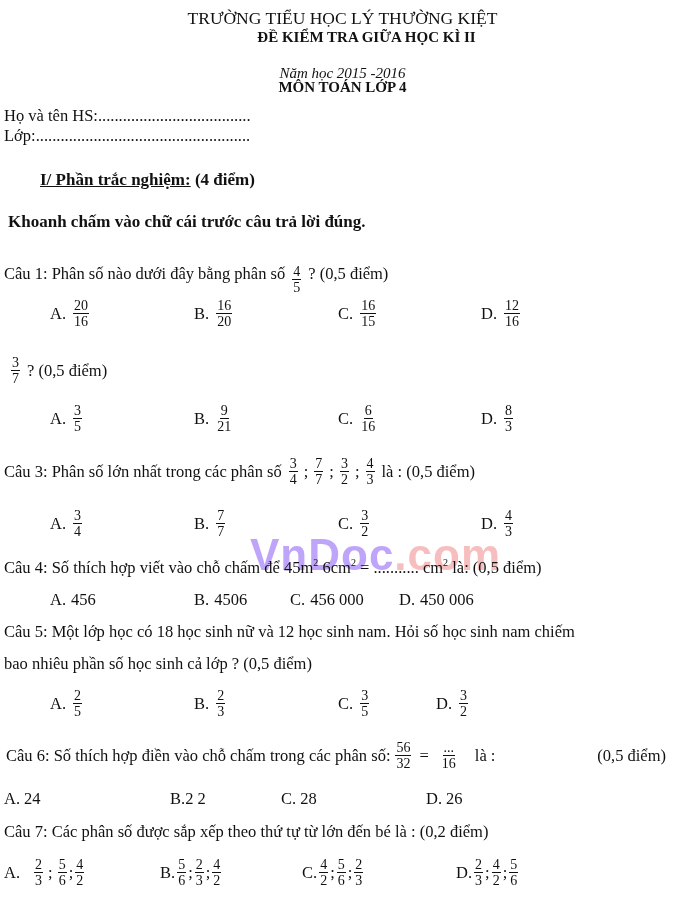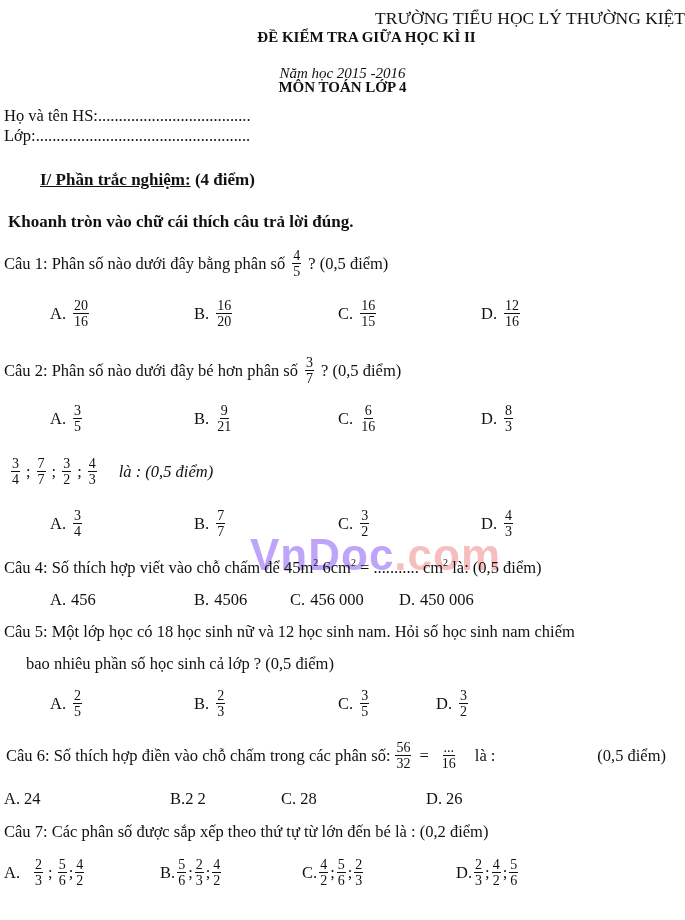--- a/index.html
+++ b/index.html
@@ -26,34 +26,34 @@
 </style>
 </head>
 <body>
 
 <div class="wm">
   <span class="a">VnDoc</span><span class="b">.com</span>
 </div>
 
 <div class="content">
 
-  <div class="abs title" style="top:8px;font-size:17.5px;text-align:right;">TRƯỜNG TIỂU HỌC LÝ THƯỜNG KIỆT</div>
+  <div class="abs title" style="top:8px;font-size:17.5px;">TRƯỜNG TIỂU HỌC LÝ THƯỜNG KIỆT</div>
   <div class="abs title bold" style="top:29px;font-size:15px;margin-left:24px;">ĐỀ KIỂM TRA GIỮA HỌC KÌ II</div>
   <div class="abs title bold" style="top:47px;font-size:15px;margin-top:32px;">MÔN TOÁN LỚP 4</div>
   <div class="abs title ital" style="top:65px;font-size:15px;font-family:Liberation Serif, serif;">Năm học 2015 -2016</div>
 
   <div class="abs t16" style="left:4px;top:106px;">Họ và tên HS:.....................................</div>
   <div class="abs t16" style="left:4px;top:126px;">Lớp:....................................................</div>
 
   <div class="abs bold" style="left:4px;top:170px;font-size:17px;margin-left:36px;">
     <span class="u">I/ Phần trắc nghiệm:</span><span> (4 điểm)</span>
   </div>
-  <div class="abs bold" style="left:8px;top:212px;font-size:17px;">Khoanh tròn vào chữ cái thích câu trả lời đúng.</div>
-
-  <div class="abs t16" style="left:4px;top:248px;display:flex;align-items:center;">
+  <div class="abs bold" style="left:8px;top:212px;font-size:17px;">Khoanh chấm vào chữ cái trước câu trả lời đúng.</div>
+
+  <div class="abs t16" style="left:4px;top:264px;display:flex;align-items:flex-start;">
     <span>Câu 1: Phân số nào dưới đây bằng phân số</span>
     <span class="frac" style="margin-left:7px;">
         <span class="num">4</span>
         <span class="den">5</span>
       </span>
     <span style="margin-left:5px;">? (0,5 điểm)</span>
   </div>
   <div class="opt" style="left:50px;top:298px;">
       <span class="lbl">A.</span>
       <span class="frac">
@@ -77,21 +77,20 @@
     </div>
   <div class="opt" style="left:481px;top:298px;">
       <span class="lbl">D.</span>
       <span class="frac">
         <span class="num">12</span>
         <span class="den">16</span>
       </span>
     </div>
 
   <div class="abs t16" style="left:4px;top:355px;display:flex;align-items:center;">
-    <span>Câu 2: Phân số nào dưới đây bé hơn phân số</span>
     <span class="frac" style="margin-left:7px;">
         <span class="num">3</span>
         <span class="den">7</span>
       </span>
     <span style="margin-left:5px;">? (0,5 điểm)</span>
   </div>
   <div class="opt" style="left:50px;top:403px;">
       <span class="lbl">A.</span>
       <span class="frac">
         <span class="num">3</span>
@@ -114,40 +113,41 @@
     </div>
   <div class="opt" style="left:481px;top:403px;">
       <span class="lbl">D.</span>
       <span class="frac">
         <span class="num">8</span>
         <span class="den">3</span>
       </span>
     </div>
 
   <div class="abs t16" style="left:4px;top:456px;display:flex;align-items:center;">
+    <span>Câu 3: Phân số lớn nhất trong các phân số</span>
     <span class="frac" style="margin-left:7px;">
         <span class="num">3</span>
         <span class="den">4</span>
       </span>
     <span style="margin:0 4px;">;</span>
     <span class="frac">
         <span class="num">7</span>
         <span class="den">7</span>
       </span>
     <span style="margin:0 4px;">;</span>
     <span class="frac">
         <span class="num">3</span>
         <span class="den">2</span>
       </span>
     <span style="margin:0 4px;">;</span>
     <span class="frac">
         <span class="num">4</span>
         <span class="den">3</span>
       </span>
-    <span style="margin-left:20px;font-style:italic;">là : (0,5 điểm)</span>
+    <span style="margin-left:5px;">là : (0,5 điểm)</span>
   </div>
   <div class="opt" style="left:50px;top:508px;">
       <span class="lbl">A.</span>
       <span class="frac">
         <span class="num">3</span>
         <span class="den">4</span>
       </span>
     </div>
   <div class="opt" style="left:194px;top:508px;">
       <span class="lbl">B.</span>
@@ -183,21 +183,21 @@
   <div class="opt" style="left:290px;top:590px;">
       <span class="lbl">C.</span>
       <span>456 000</span>
     </div>
   <div class="opt" style="left:399px;top:590px;">
       <span class="lbl">D.</span>
       <span>450 006</span>
     </div>
 
   <div class="abs t16" style="left:4px;top:622px;">Câu 5: Một lớp học có  18 học sinh nữ và 12 học sinh nam. Hỏi số học sinh nam chiếm</div>
-  <div class="abs t16" style="left:4px;top:654px;margin-left:22px;">bao nhiêu phần số học sinh cả lớp ? (0,5 điểm)</div>
+  <div class="abs t16" style="left:4px;top:654px;">bao nhiêu phần số học sinh cả lớp ? (0,5 điểm)</div>
   <div class="opt" style="left:50px;top:688px;">
       <span class="lbl">A.</span>
       <span class="frac">
         <span class="num">2</span>
         <span class="den">5</span>
       </span>
     </div>
   <div class="opt" style="left:194px;top:688px;">
       <span class="lbl">B.</span>
       <span class="frac">

